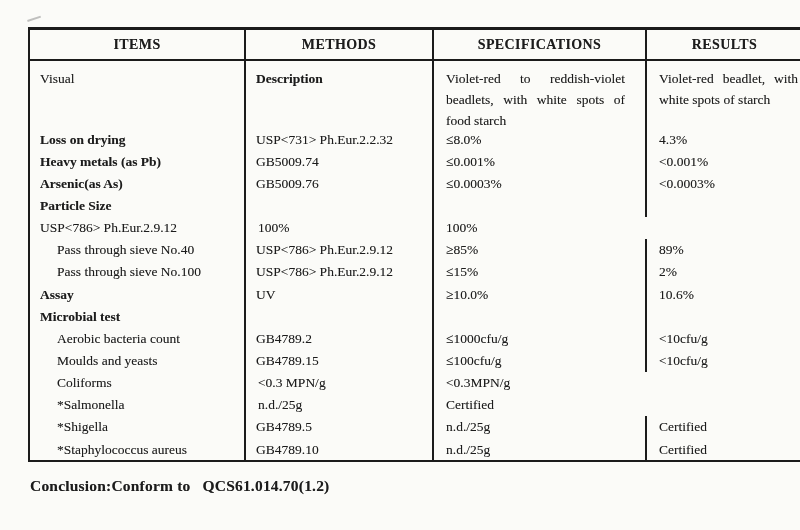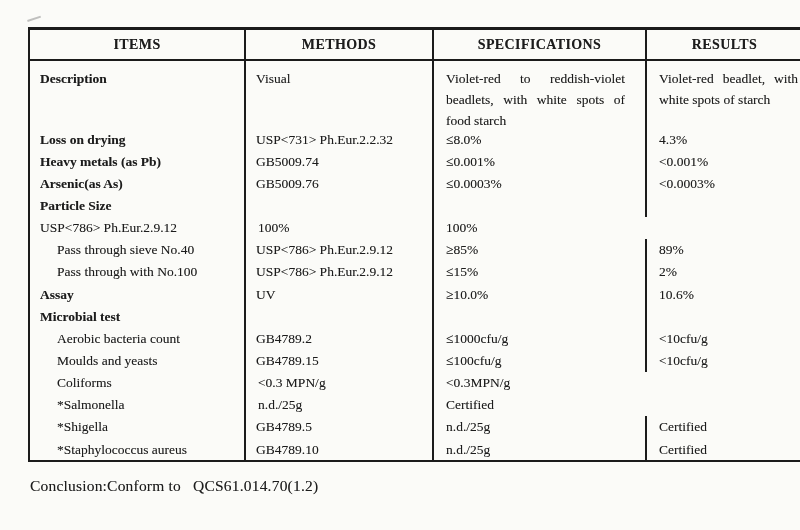--- a/index.html
+++ b/index.html
@@ -69,21 +69,21 @@
     padding-top:7px;
     white-space:normal;
     line-height:21px;
   }
   .trow.tall .c-spec,.trow.tall .c-result{
     text-align:justify;
   }
   .conclusion{
     position:absolute;
     left:30px;top:477px;
-    font-weight:normal;
+    font-weight:bold;
     font-size:15.5px;
     letter-spacing:.2px;
     text-shadow:0 0 .5px rgba(0,0,0,.35);
     white-space:nowrap;
   }
   .conclusion .concl-value{margin-left:12px;}
 </style>
 </head>
 <body>
 
@@ -93,22 +93,22 @@
 
   <div class="coa-table">
     <div class="thead">
       <div class="hcell">ITEMS</div>
       <div class="hcell">METHODS</div>
       <div class="hcell">SPECIFICATIONS</div>
       <div class="hcell">RESULTS</div>
     </div>
     <div id="tbody">
         <div class="trow tall">
+          <div class="cell c-method">Visual</div>
           <div class="cell c-item bold">Description</div>
-          <div class="cell c-method">Visual</div>
           <div class="cell c-spec">Violet-red to reddish-violet beadlets, with white spots of food starch</div>
           <div class="cell c-result">Violet-red beadlet, with white spots of starch</div>
         </div>
         <div class="trow">
           <div class="cell c-item bold">Loss on drying</div>
           <div class="cell c-method">USP&lt;731&gt; Ph.Eur.2.2.32</div>
           <div class="cell c-spec">≤8.0%</div>
           <div class="cell c-result">4.3%</div>
         </div>
         <div class="trow">
@@ -134,21 +134,21 @@
           <div class="cell c-spec">100%</div>
           <div class="cell c-result">100%</div>
         </div>
         <div class="trow">
           <div class="cell c-item ind">Pass through sieve No.40</div>
           <div class="cell c-method">USP&lt;786&gt; Ph.Eur.2.9.12</div>
           <div class="cell c-spec">≥85%</div>
           <div class="cell c-result">89%</div>
         </div>
         <div class="trow">
-          <div class="cell c-item ind">Pass through with No.100</div>
+          <div class="cell c-item ind">Pass through sieve No.100</div>
           <div class="cell c-method">USP&lt;786&gt; Ph.Eur.2.9.12</div>
           <div class="cell c-spec">≤15%</div>
           <div class="cell c-result">2%</div>
         </div>
         <div class="trow">
           <div class="cell c-item bold">Assay</div>
           <div class="cell c-method">UV</div>
           <div class="cell c-spec">≥10.0%</div>
           <div class="cell c-result">10.6%</div>
         </div>

